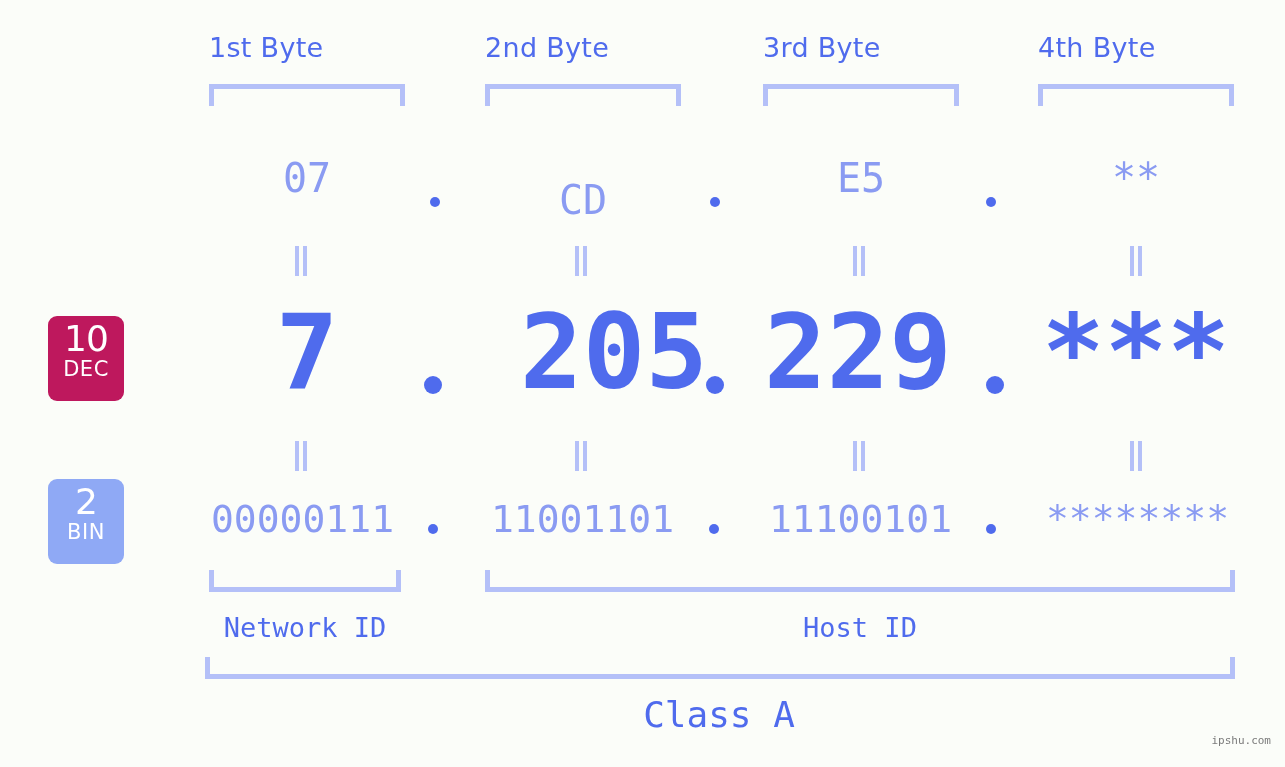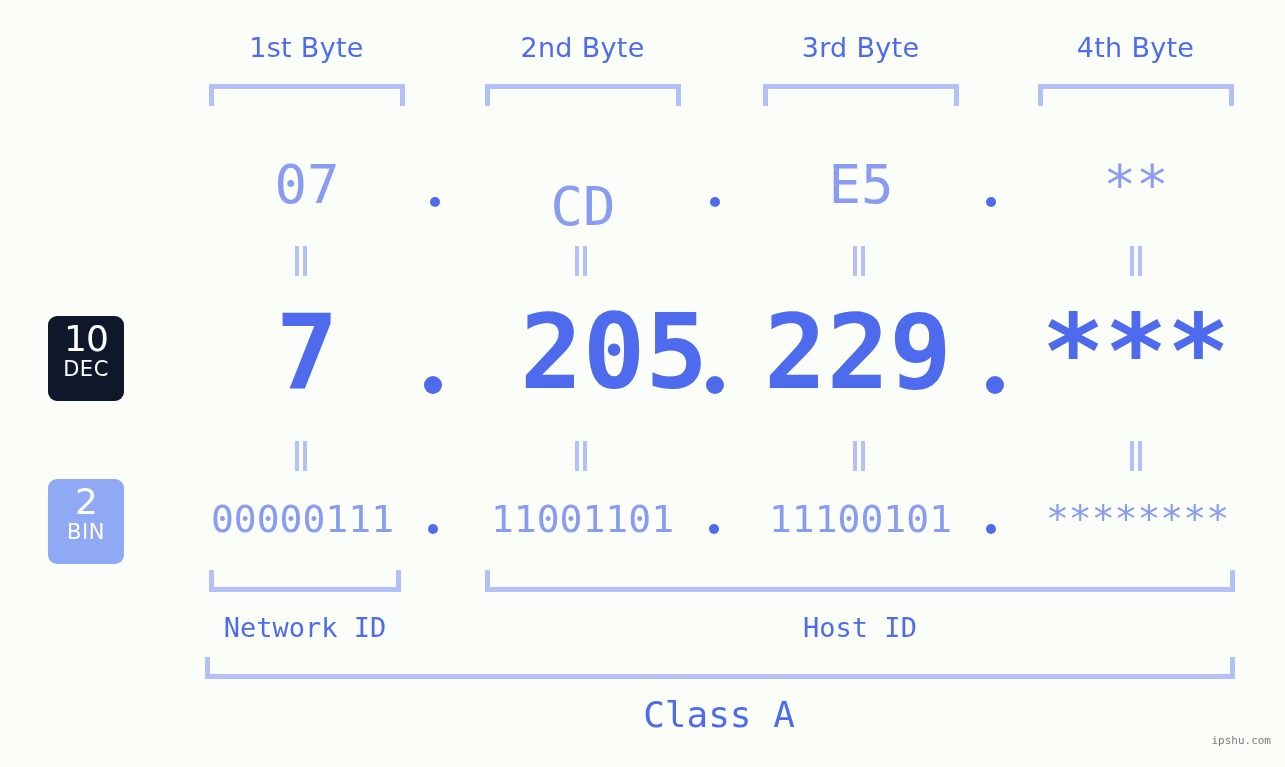--- a/index.html
+++ b/index.html
@@ -16,21 +16,20 @@
   .stage {
     position: relative;
     width: 1285px;
     height: 767px;
   }
 
   
   .byte-label {
     position: absolute;
     top: 32px;
-    text-align: center;
     font-family: "DejaVu Sans", sans-serif;
     font-size: 27px;
     color: #4f6bed;
     letter-spacing: 0.3px;
     white-space: nowrap;
   }
 
   
   .bracket-top {
     position: absolute;
@@ -75,21 +74,21 @@
     letter-spacing: 0.5px;
   }
 
   
   .val {
     position: absolute;
     text-align: center;
     white-space: pre;
     font-family: "DejaVu Sans Mono", monospace;
   }
-  .row-hex .val   { font-size: 54px;  color: #8a9bf2; line-height: 1; }
+  .row-hex .val   { font-size: 40px;  color: #8a9bf2; line-height: 1; }
   .row-dec .val   { font-size: 104px; color: #4f6bed; line-height: 1; font-weight: 700; }
   .row-bin .val   { font-size: 38px;  color: #8a9bf2; line-height: 1; }
 
   .dot {
     position: absolute;
     border-radius: 50%;
     background: #4f6bed;
   }
 
   
@@ -172,21 +171,21 @@
     </div>
   <div class="eqbar" style="left:851px; top:246px;">
       <i></i>
       <i></i>
     </div>
   <div class="eqbar" style="left:1128px; top:246px;">
       <i></i>
       <i></i>
     </div>
 
-  <div class="badge" style="top:316px; height:85px; background:#0f172a;">
+  <div class="badge" style="top:316px; height:85px; background:#be185d;">
     <span class="num">10</span>
     <span class="nm">DEC</span>
   </div>
 
   <div class="row-dec">
     <div class="val" style="left:209px; top:300px; width:196px;">7</div>
     <div class="dot" style="left:424px; top:376px; width:18px; height:18px;"></div>
     <div class="val" style="left:480px; top:300px; width:196px;margin-left:36px;">205</div>
     <div class="dot" style="left:706px; top:376px; width:18px; height:18px;"></div>
     <div class="val" style="left:760px; top:300px; width:196px;">229</div>

